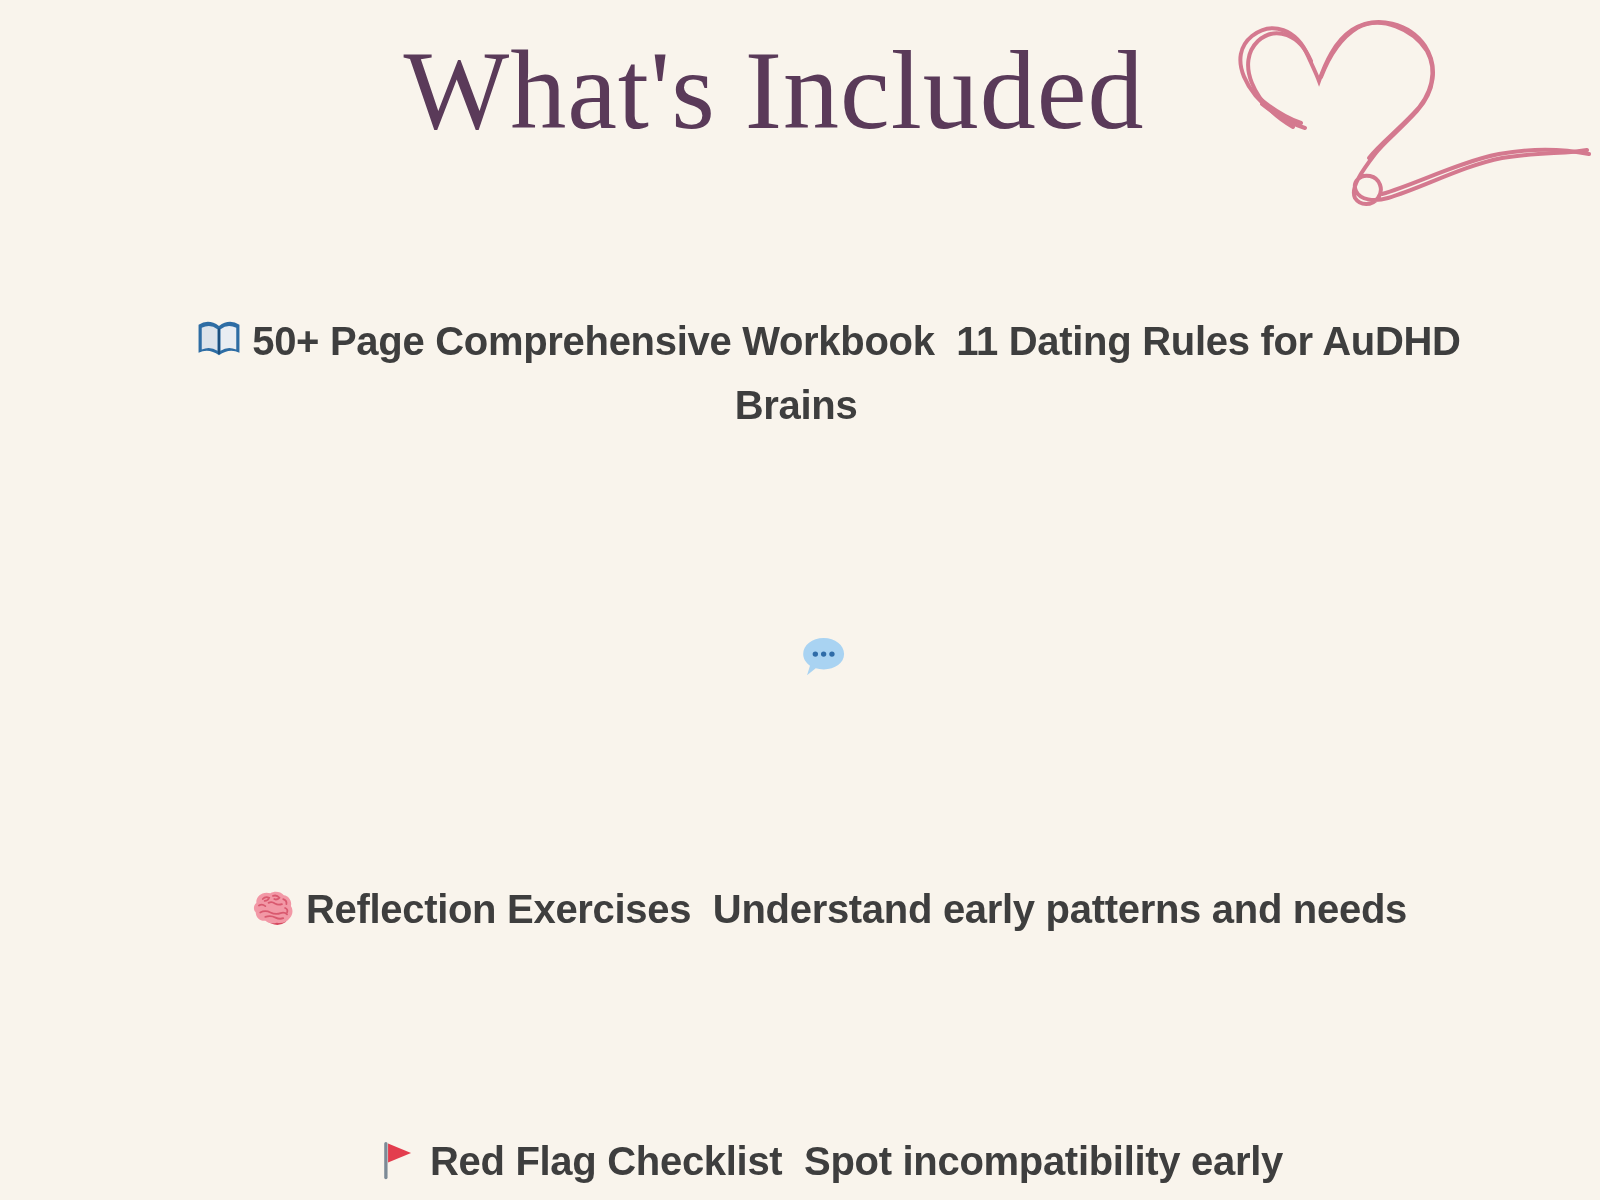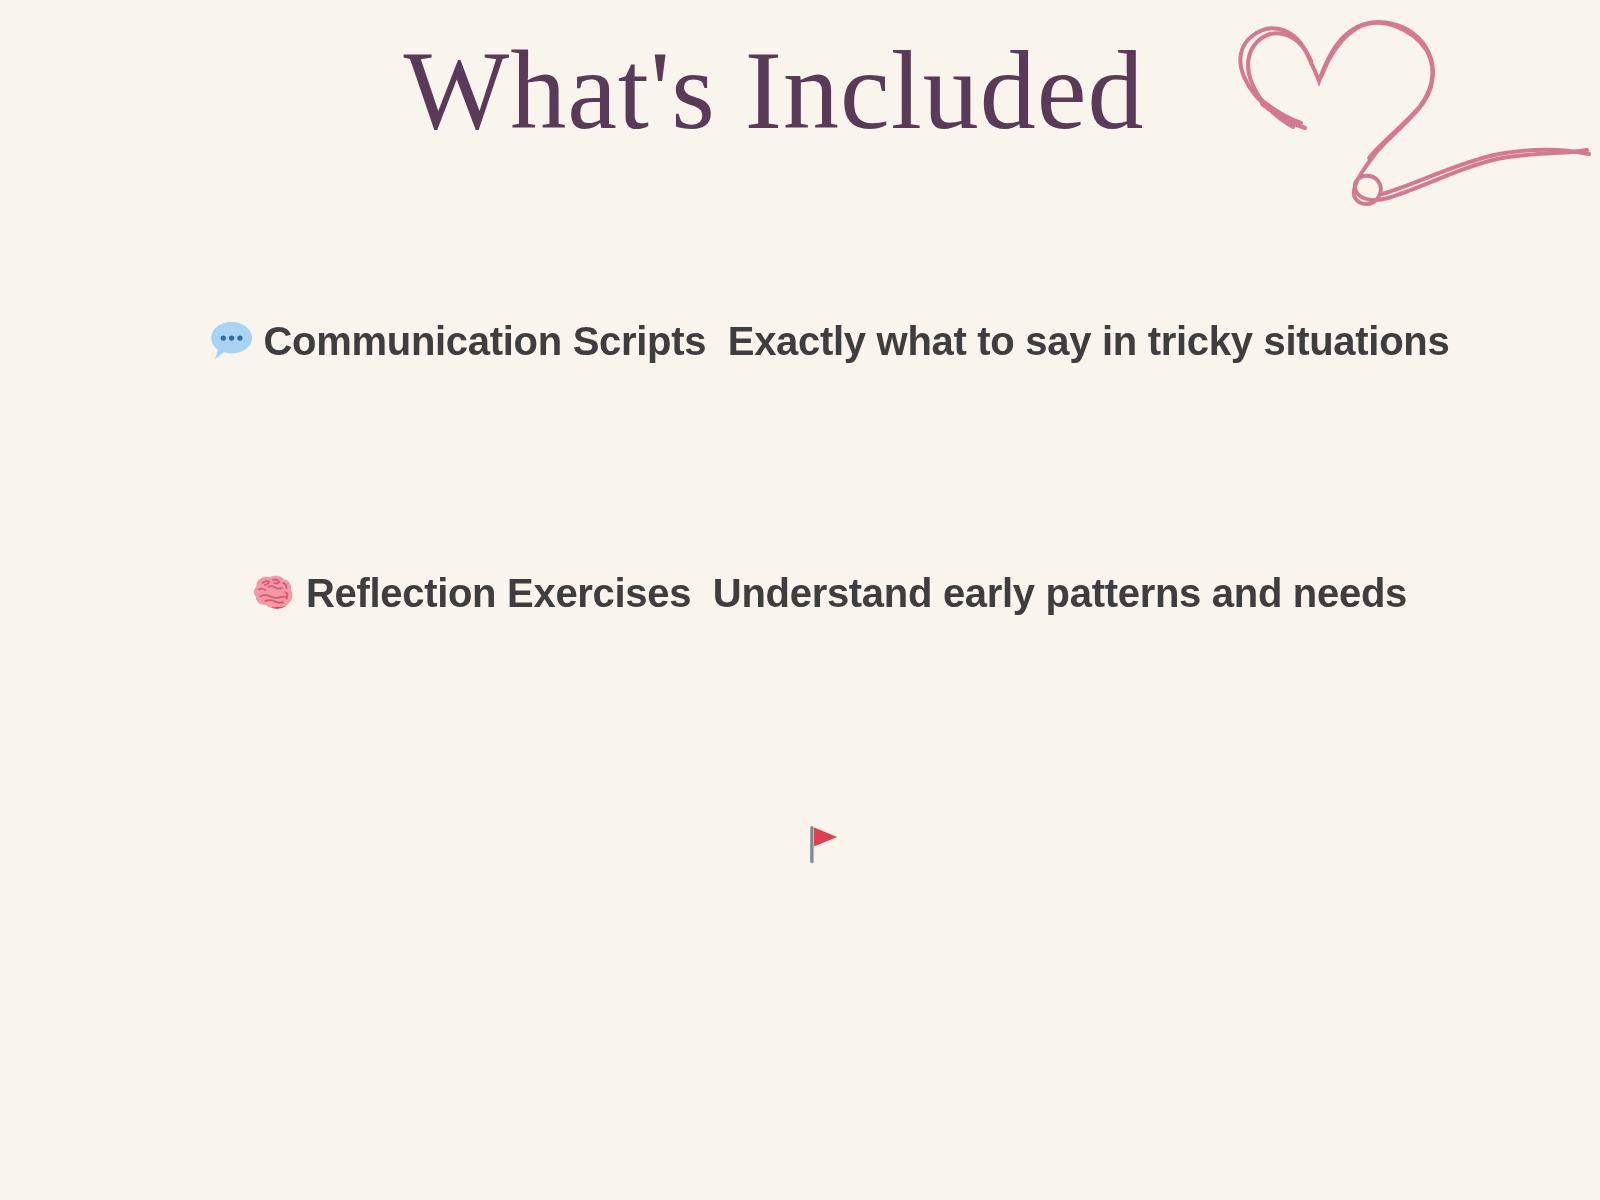--- a/index.html
+++ b/index.html
@@ -74,30 +74,38 @@
                  C 203,117 188,128 177,142"></path>
         <path d="M 70,88 C 85,100 100,108 113,112"></path>
         <path d="M 66,81 C 80,93 95,102 109,107"></path>
         <path d="M 190,178 C 224,168 267,146 307,138 C 346,131 377,134 397,138"></path>
       </g>
     </svg>
   </div>
 
   <div class="items">
 
+    <div class="item">
+      <span class="icon"><svg viewBox="0 0 36 32">
+        <path d="M2 4 Q10 -1 18 5 Q26 -1 34 4 V26 Q26 22 18 28 Q10 22 2 26 Z" fill="#2e6da4"></path>
+        <path d="M4.5 6.5 Q11 3 16.8 7.5 V24.5 Q11 20.5 4.5 23.5 Z" fill="#dde3ea"></path>
+        <path d="M31.5 6.5 Q25 3 19.2 7.5 V24.5 Q25 20.5 31.5 23.5 Z" fill="#e9edf2"></path>
+        <path d="M18 7 V27" stroke="#1d4f7c" stroke-width="1.6"></path>
+      </svg></span><span>50+ Page Comprehensive Workbook  11 Dating Rules for AuDHD Brains</span>
+    </div>
 
     <div class="item">
       <span class="icon"><svg viewBox="0 0 36 32">
         <path d="M18.5 2 C27.5 2 34.5 7.5 34.5 14.5 C34.5 21.5 27.5 26.5 18.5 26.5
                  C16.3 26.5 14.2 26.2 12.3 25.6 L5.5 31 L7.8 23.6 C4.5 21.3 2.5 18.1 2.5 14.5
                  C2.5 7.5 9.5 2 18.5 2 Z" fill="#a9d3f2"></path>
         <circle cx="12" cy="14.5" r="2.1" fill="#2f6ca8"></circle>
         <circle cx="18.5" cy="14.5" r="2.1" fill="#2f6ca8"></circle>
         <circle cx="25" cy="14.5" r="2.1" fill="#2f6ca8"></circle>
-      </svg></span><span>Communication Scripts  Exactly what to say in tricky situations</span>
+      </svg></span>
     </div>
 
     <div class="item">
       <span class="icon"><svg viewBox="0 0 36 32">
         <path d="M28 27 Q24 30 19 29 Q15 28 14 26 L27 24 Q29 25.5 28 27 Z" fill="#d64a60"></path>
         <path d="M13 4 C8 4 4.5 8 5 12 C2.5 14 2.5 17.5 4.5 19.5 C4.5 23.5 8 26.5 12 26
                  C14 28 18 28.5 21 27.5 C25 28.5 29 27 31 24 C33.5 21.5 34 17.5 32 14.5
                  C33 10.5 30.5 6.5 26.5 6 C24 3 19 2.5 16 4.5 C15 4.2 14 4 13 4 Z" fill="#f298a6"></path>
         <g stroke="#d9596f" stroke-width="1.4" stroke-linecap="round" fill="none">
           <path d="M10 9 Q12 6.5 15 8 Q14 10.5 11.5 10.5"></path>
@@ -109,17 +117,17 @@
           <path d="M8 19.5 Q12 17.5 16 19.5 Q20 21.5 24 20 Q27 19 29 21"></path>
           <path d="M12 23 Q16 21.5 20 23.5 Q23 25 26 24"></path>
         </g>
       </svg></span><span>Reflection Exercises  Understand early patterns and needs</span>
     </div>
 
     <div class="item">
       <span class="icon"><svg viewBox="0 0 36 32">
         <rect x="8" y="2" width="2.6" height="29" rx="1.3" fill="#7d8a96"></rect>
         <path d="M11 3 L29 10.5 L11 18 Z" fill="#e33d4e"></path>
-      </svg></span>
+      </svg></span><span>Red Flag Checklist  Spot incompatibility early</span>
     </div>
 
   </div>
 </div>
 
 </body></html>

